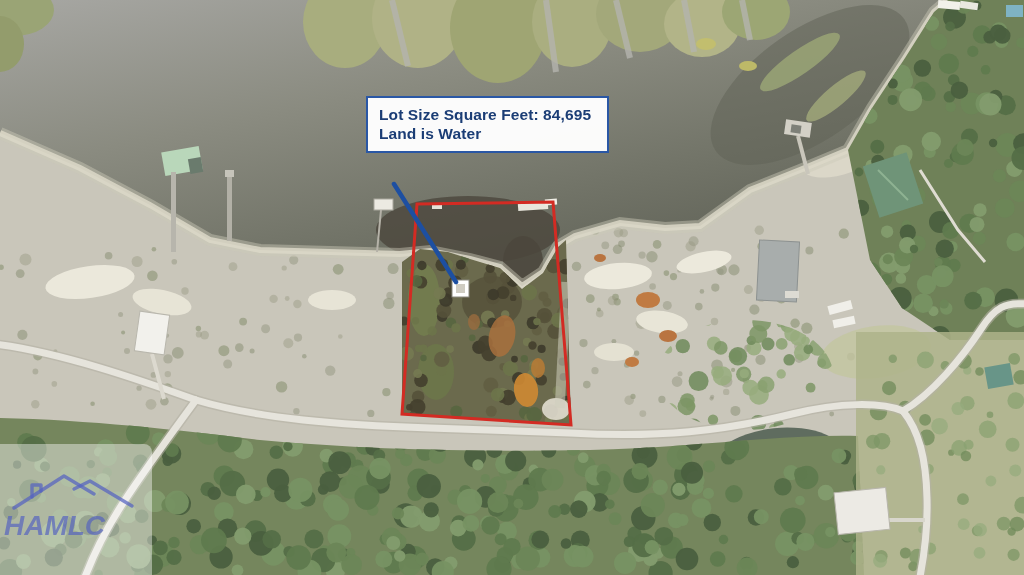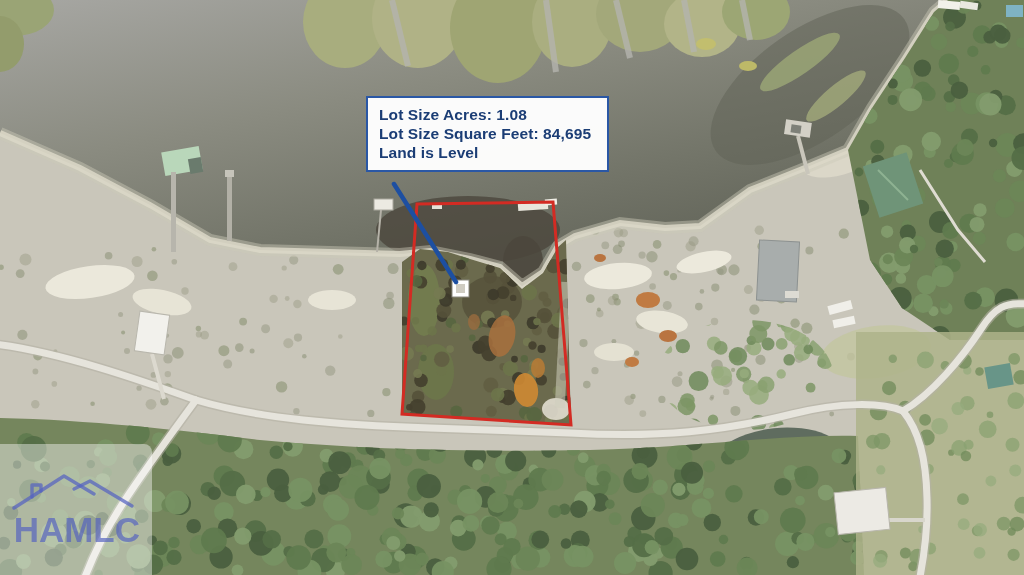--- a/index.html
+++ b/index.html
@@ -9,22 +9,22 @@
   
   .info-box{position:absolute;left:366px;top:96px;width:243px;box-sizing:border-box;
     background:rgba(255,255,255,.97);border:2px solid var(--info-border-blue,#2a57a5);
     padding:7px 11px 8px 11px;z-index:3;}
   .info-box .line{display:block;font-weight:bold;font-size:15.5px;line-height:19px;
     color:var(--info-text-blue,#1b3d75);letter-spacing:.1px;white-space:nowrap;}
   
   .hamlc{position:absolute;left:-8px;top:444px;width:160px;height:140px;
     background:rgba(255,255,255,.42);border-radius:8px;z-index:3;}
   .hamlc svg{position:absolute;left:20px;top:28px;}
-  .hamlc .wm-text{position:absolute;left:12px;top:66px;width:136px;text-align:right;
-    font-weight:bold;font-size:35px;color:var(--hamlc-blue,#5462c0);opacity:.68;letter-spacing:0px;}
+  .hamlc .wm-text{position:absolute;left:12px;top:66px;width:136px;text-align:left;
+    font-weight:bold;font-size:28px;color:var(--hamlc-blue,#5462c0);opacity:.68;letter-spacing:0px;font-style:italic;}
   
   .smlc{position:absolute;left:868px;top:494px;width:156px;height:81px;z-index:3;}
 </style>
 </head>
 <body>
 
 <div id="stage">
 
 <svg id="scene" viewBox="0 0 1024 575" xmlns="http://www.w3.org/2000/svg">
   <defs>
@@ -965,23 +965,22 @@
 
   <g>
     <rect x="452" y="280" width="17" height="17" fill="#ffffff" stroke="#8a887e" stroke-width="1"></rect>
     <rect x="456" y="284" width="9" height="9" fill="#cfccc2"></rect>
   </g>
 
   <line x1="394" y1="184" x2="456" y2="282" style="stroke:var(--arrow-blue,#1d4fa1)" stroke-width="4.5" stroke-linecap="round"></line>
 </svg>
 
 <div class="info-box">
-  <span class="line">Lot Size Acres: 1.08</span>
   <span class="line">Lot Size Square Feet: 84,695</span>
-  <span class="line">Land is Level</span>
+  <span class="line">Land is Water</span>
 </div>
 
 <div class="hamlc">
   <svg width="124" height="38" viewBox="0 0 124 38" fill="none" stroke="rgba(84,98,192,.72)" stroke-width="3.4" stroke-linejoin="round" stroke-linecap="round">
     <path d="M2,36 L52,4 L82,22"></path>
     <path d="M20,25 L20,13 L29,13 L29,19"></path>
     <path d="M62,17 L78,9 L120,34"></path>
   </svg>
   <div class="wm-text">HAMLC</div>
 </div>

